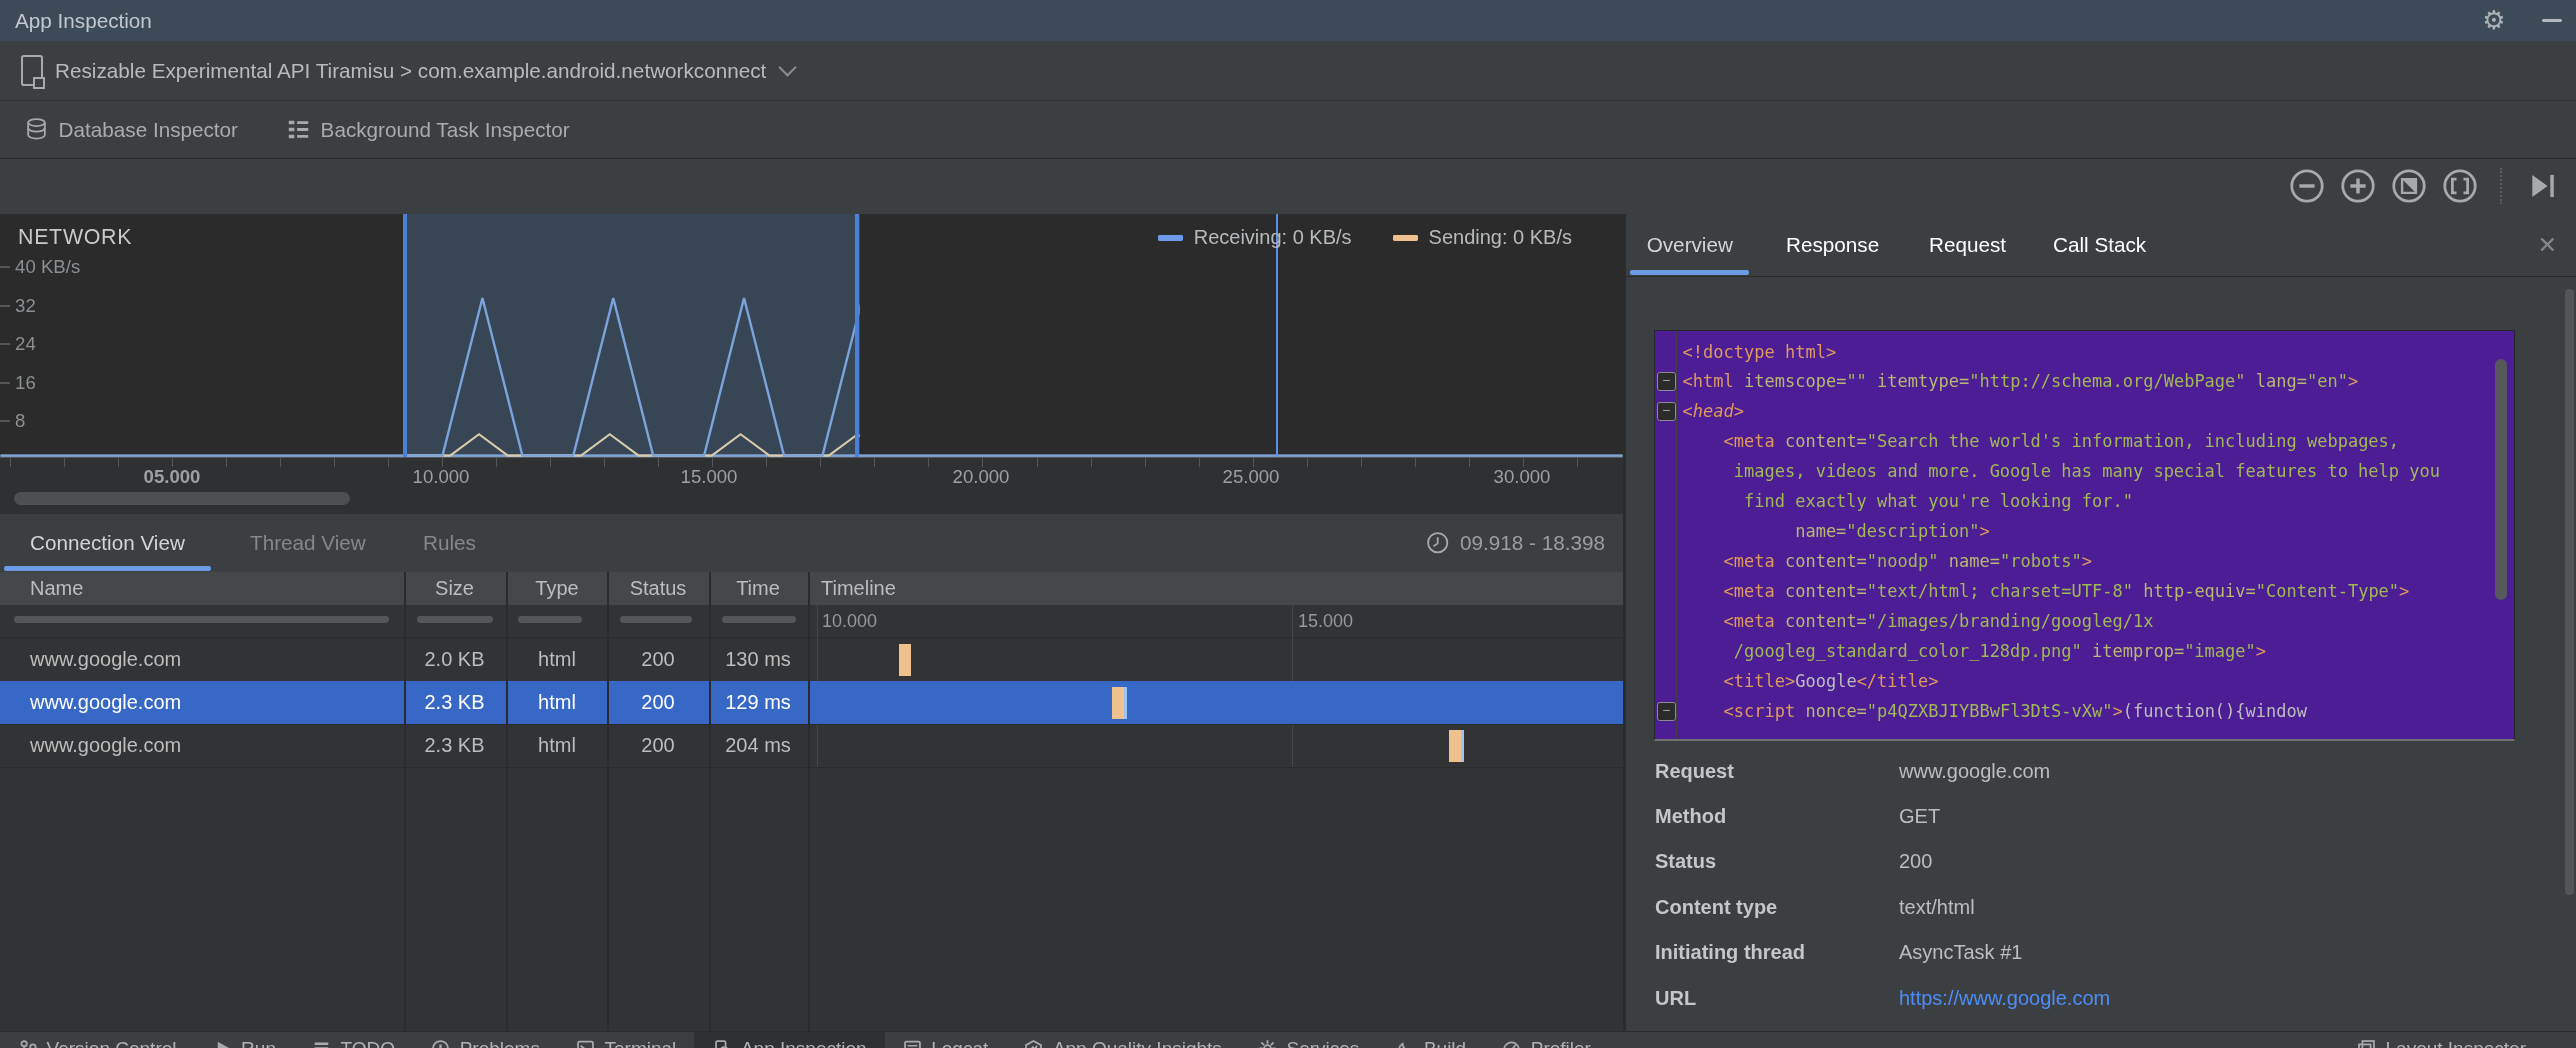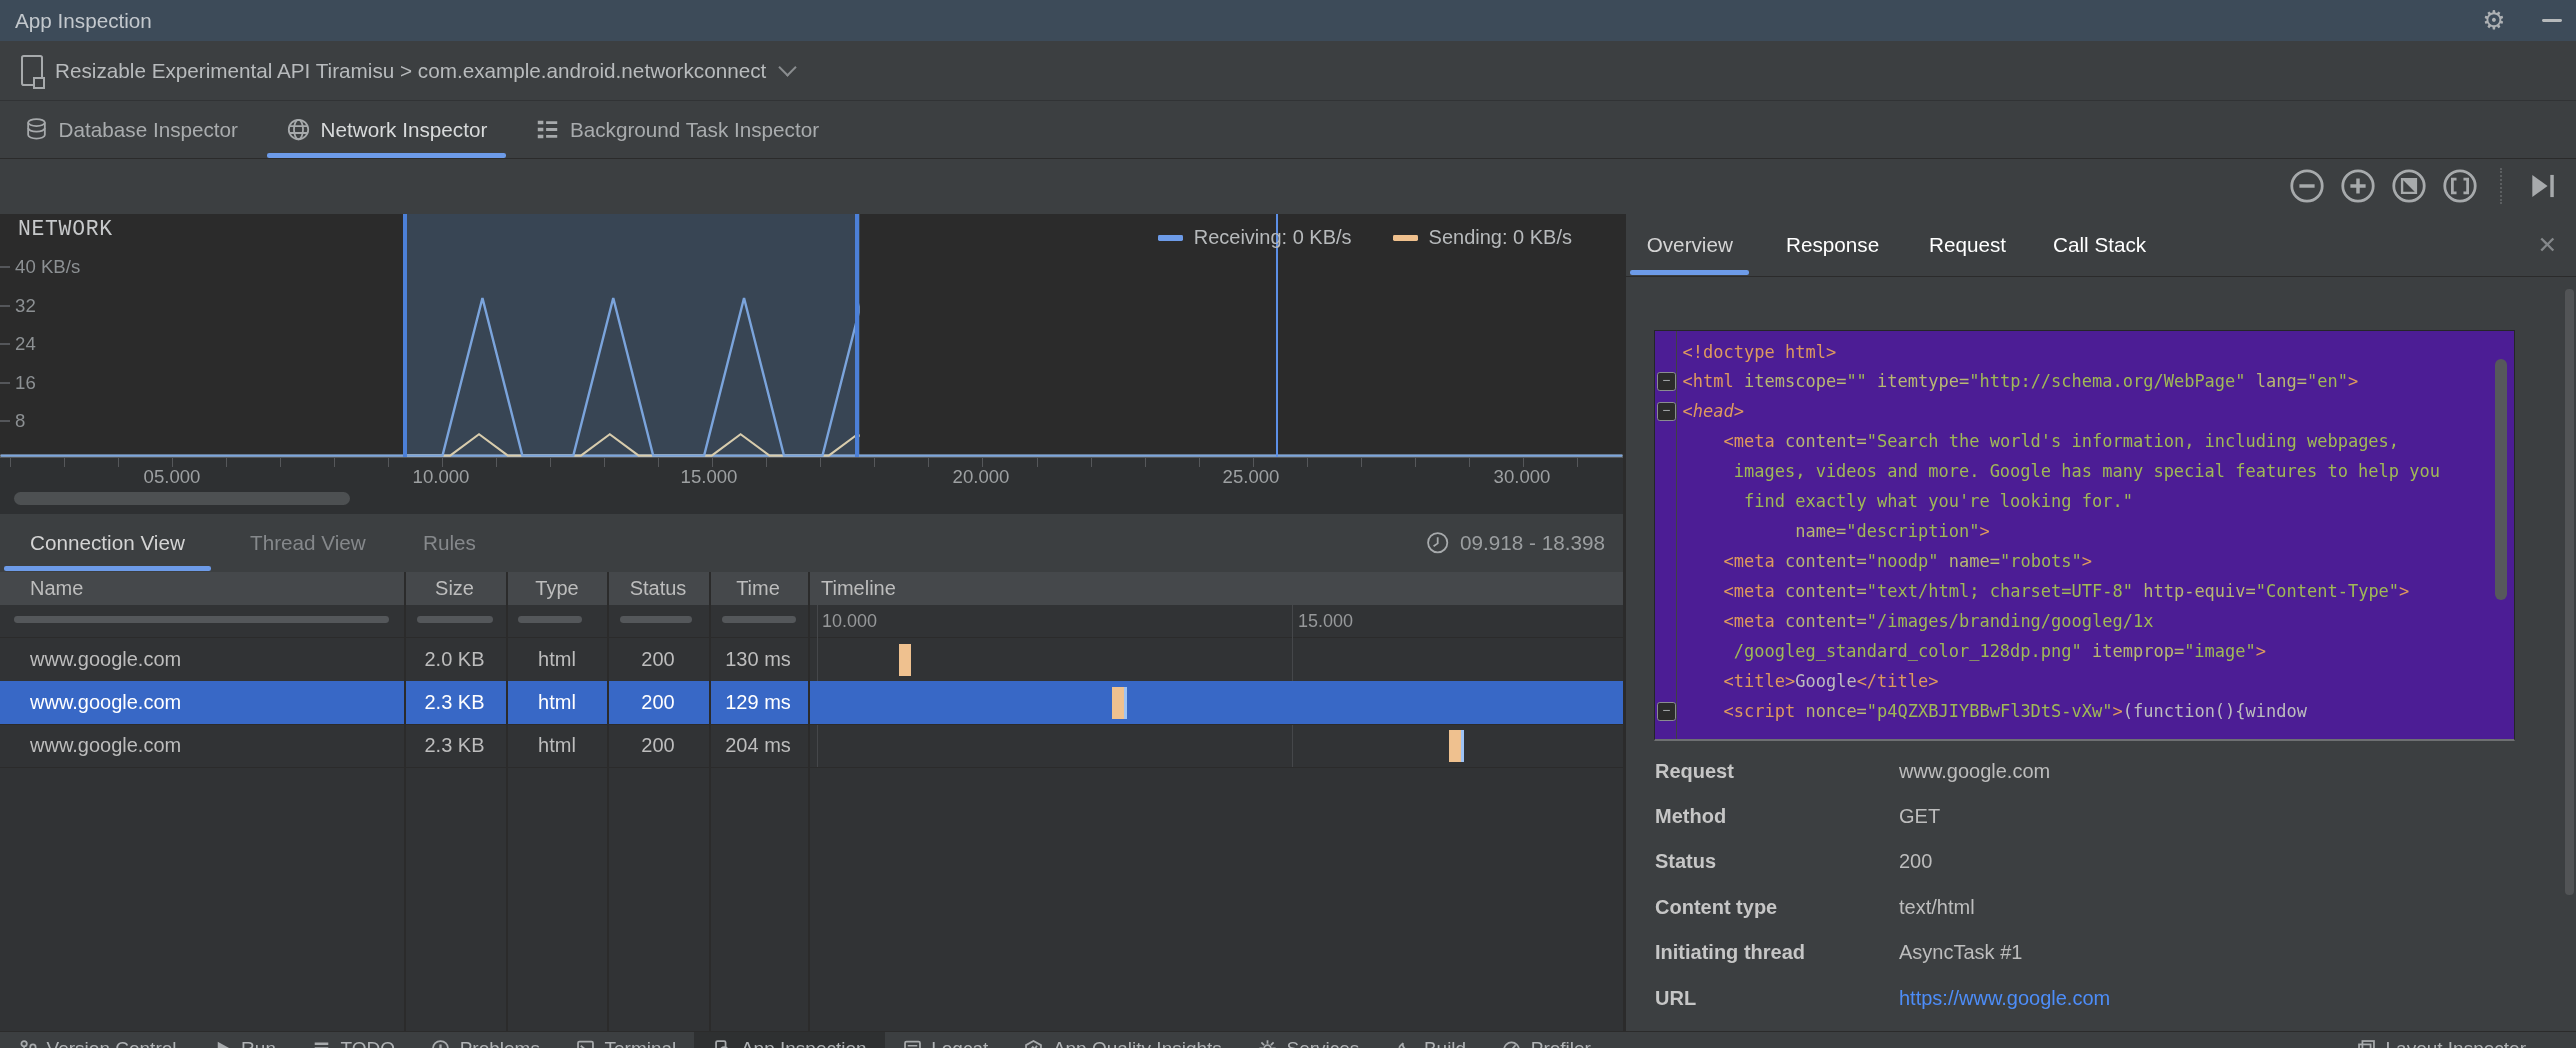--- a/index.html
+++ b/index.html
@@ -29,21 +29,21 @@
   #ztoolbar{left:0;top:160px;width:2576px;height:54px;border-bottom:2.1px solid #2b2b2b;}
   .zbtns{position:absolute;right:16.5px;top:0;height:52px;display:flex;align-items:center;gap:15px;}
   .cbtn svg{width:36px;height:36px;display:block;}
   .dotted-div{width:0;height:36px;border-left:2.1px dotted #5c5f61;margin:0 6.9px;}
   
   #leftpanel{left:0;top:214px;width:1623px;height:818px;background:#313335;overflow:hidden;}
   #vdivider{left:1623px;top:214px;width:3.4px;height:818px;background:#2b2b2b;}
   #rightpanel{left:1626px;top:214px;width:950px;height:818px;background:#3c3f41;overflow:hidden;}
   
   #plot{left:0;top:0;width:1623px;height:243px;background:#2b2b2b;}
-  #netlabel{left:18px;top:3px;font-size:21.4px;letter-spacing:0.7px;color:#c7c9cb;font-family:Liberation Mono, monospace;}
+  #netlabel{left:18px;top:11px;font-size:21.4px;letter-spacing:0.7px;color:#c7c9cb;}
   #legend{right:51px;top:12.4px;display:flex;gap:41px;position:absolute;}
   .leg{display:flex;align-items:center;gap:11px;font-size:20px;color:#b7babc;}
   .leg .dash{width:25px;height:6.2px;border-radius:1.4px;}
   .ytick{position:absolute;left:0;display:flex;align-items:center;gap:5.5px;}
   .ytick .ydash{width:9.6px;height:2.1px;background:#54565a;}
   .ytick .ylab{font-size:18.6px;color:#8c9093;}
   #selrect{top:0;height:243px;background:rgba(86,128,180,0.30);}
   .seledge{top:0;width:4.1px;height:243px;background:#4c80d8;position:absolute;}
   #cursorline{top:0;width:2.1px;height:243px;background:#5c8fe6;}
   
@@ -118,29 +118,20 @@
   </div>
 
   <div class="abs" id="insptabs">
       <div class="itab">
         <svg viewBox="0 0 36 36" width="25" height="25">
           <ellipse cx="18" cy="8" rx="12" ry="5" class="st"></ellipse>
           <path d="M6 8 V26 A12 5 0 0 0 30 26 V8" class="st"></path>
           <path d="M6 16 A12 5 0 0 0 30 16" class="st"></path>
         </svg>
         <div>Database Inspector</div>
-      </div>
-      <div class="itab active">
-        <svg viewBox="0 0 36 36" width="25" height="25">
-          <circle cx="18" cy="18" r="14" class="st"></circle>
-          <ellipse cx="18" cy="18" rx="6.5" ry="14" class="st"></ellipse>
-          <path d="M5 13 H31 M5 23 H31" class="st"></path>
-        </svg>
-        <div>Network Inspector</div>
-        <div class="underline"></div>
       </div>
       <div class="itab">
         <svg viewBox="0 0 36 36" width="25" height="25">
           <path d="M4 8 H12 M4 18 H12 M4 28 H12" class="st" style="stroke-width:5"></path>
           <path d="M16 8 H32 M16 18 H32 M16 28 H32" class="st" style="stroke-width:4"></path>
         </svg>
         <div>Background Task Inspector</div>
       </div>
     </div>
 
@@ -258,21 +249,21 @@
         <div class="xtick" style="left: 1091px;"></div>
         <div class="xtick" style="left: 1145px;"></div>
         <div class="xtick" style="left: 1199px;"></div>
         <div class="xtick" style="left: 1253px;"></div>
         <div class="xtick" style="left: 1307px;"></div>
         <div class="xtick" style="left: 1361px;"></div>
         <div class="xtick" style="left: 1415px;"></div>
         <div class="xtick" style="left: 1469px;"></div>
         <div class="xtick" style="left: 1523px;"></div>
         <div class="xtick" style="left: 1577px;"></div>
-        <div class="xlab" style="left: 172px;">05.000</div>
+        <div class="xlab" style="left: 172px; font-weight: bold;">05.000</div>
         <div class="xlab" style="left: 441px;">10.000</div>
         <div class="xlab" style="left: 709px;">15.000</div>
         <div class="xlab" style="left: 981px;">20.000</div>
         <div class="xlab" style="left: 1251px;">25.000</div>
         <div class="xlab" style="left: 1522px;">30.000</div>
       </div>
     <div class="abs" id="hscroll">
       <div class="abs" id="hthumb"></div>
     </div>
 

